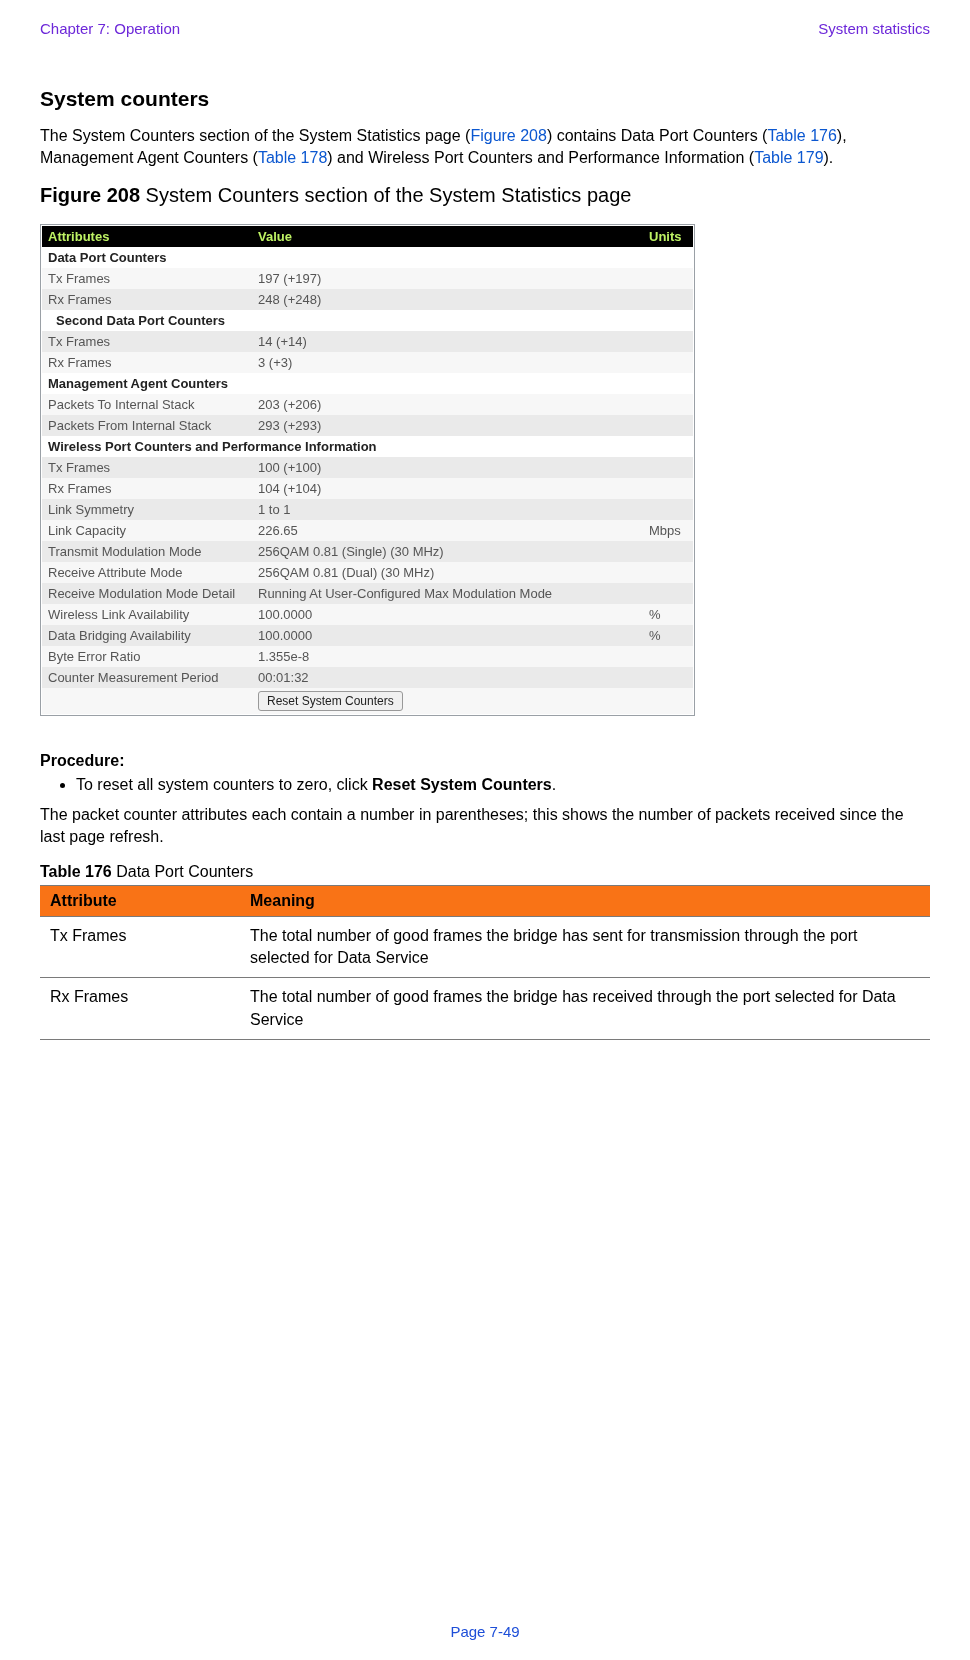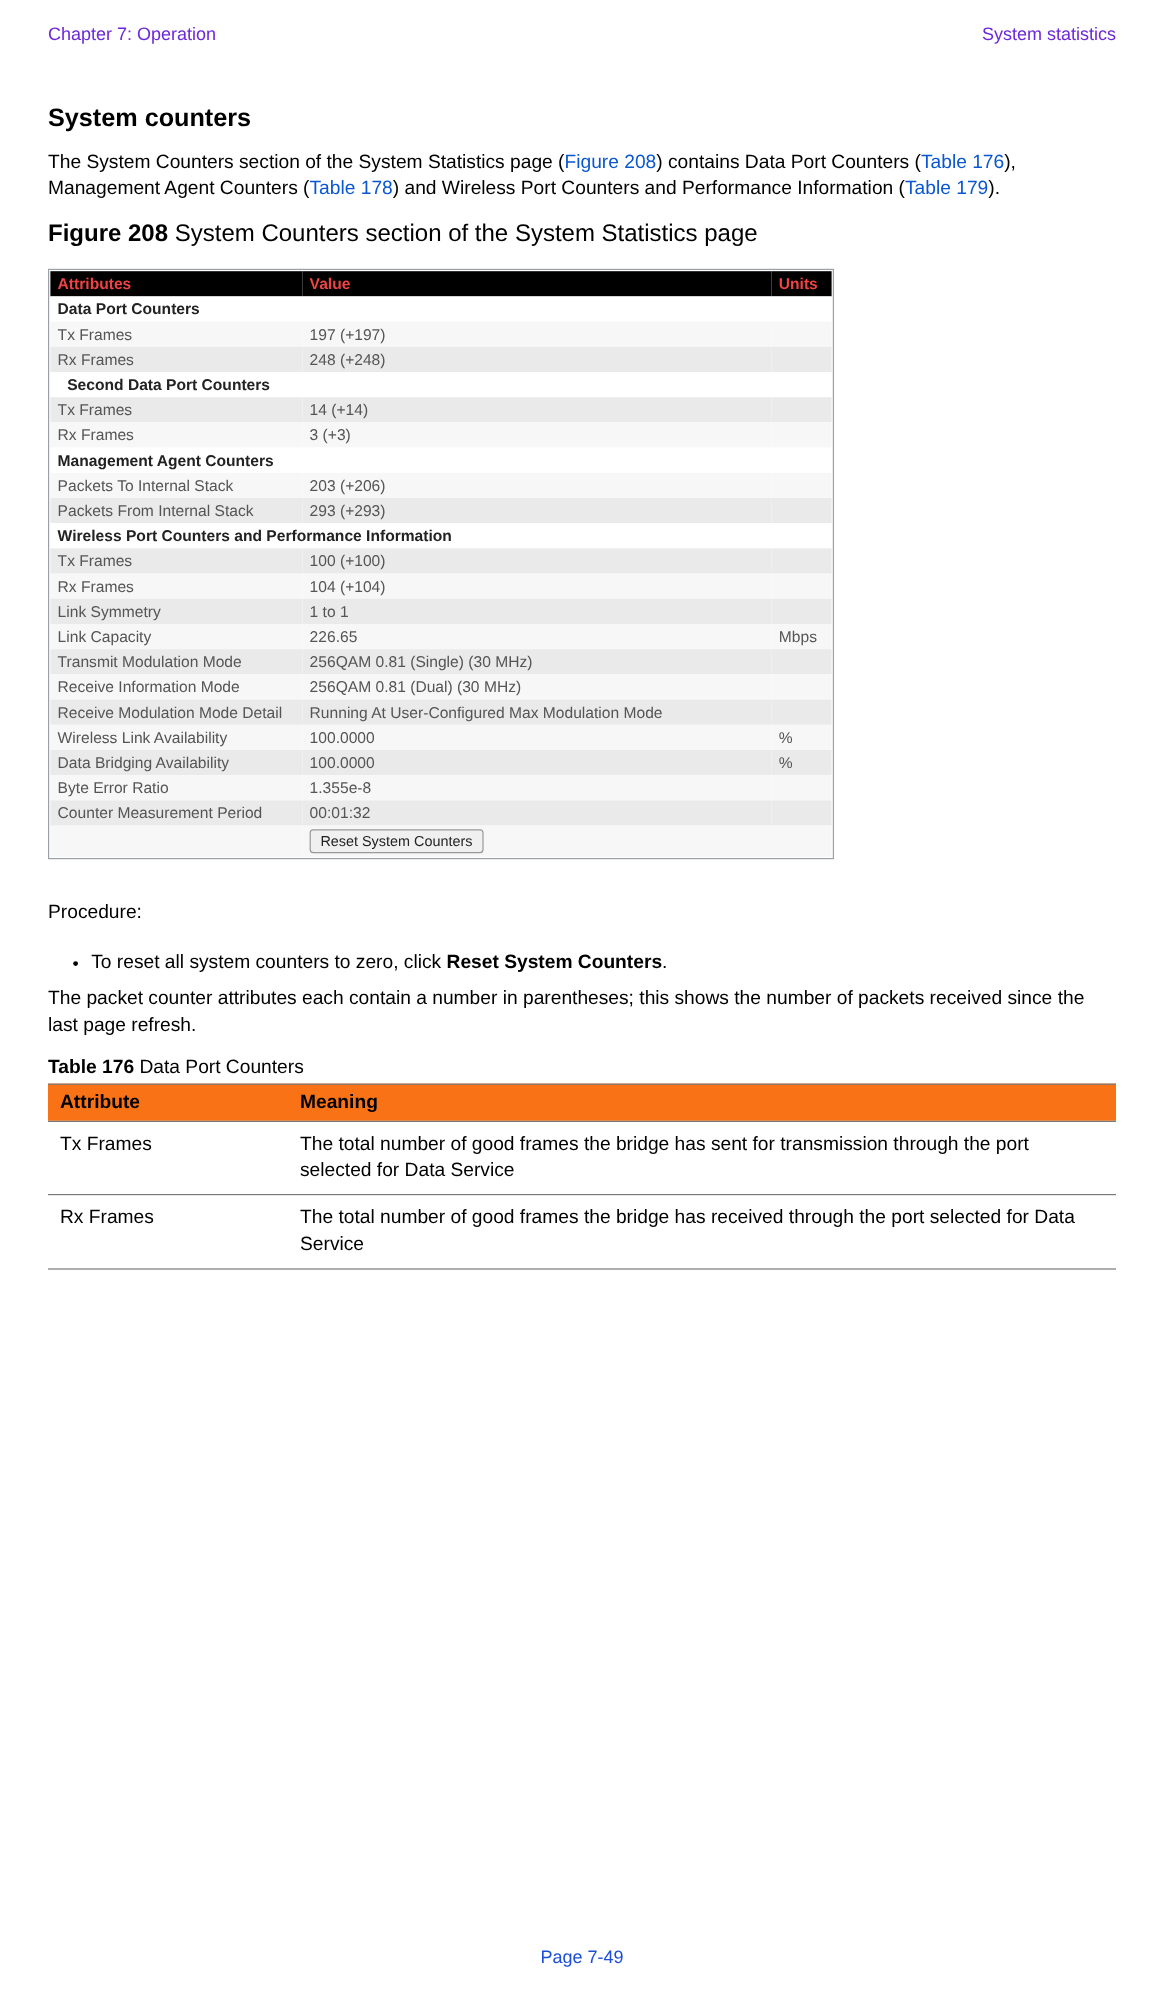--- a/index.html
+++ b/index.html
@@ -40,21 +40,21 @@
   }
   table.stats {
     border-collapse: collapse;
     width: 100%;
     font-family: Arial, Helvetica, sans-serif;
     font-size: 13px;
     color: #555;
   }
   table.stats th {
     background: #000;
-    color: #ef4444;
+    color: #bef264;
     text-align: left;
     padding: 3px 6px;
     font-weight: bold;
     font-size: 13px;
   }
   table.stats td {
     padding: 3px 6px;
     background: #f7f7f7;
   }
   table.stats tr.even td { background: #eaeaea; }
@@ -67,21 +67,21 @@
   .reset-row td { background: #f7f7f7; text-align: left; }
   .reset-btn {
     font-family: Arial, sans-serif;
     font-size: 12px;
     padding: 2px 8px;
     background: #f0f0f0;
     border: 1px solid #999;
     border-radius: 3px;
     color: #222;
   }
-  .proc { font-weight: normal; font-size: 16px; margin-bottom: 24px; }
+  .proc { font-weight: bold; font-size: 16px; margin-bottom: 6px; }
   ul.bul { margin: 0 0 10px 0; padding-left: 36px; font-size: 16px; }
   ul.bul li { margin-bottom: 6px; }
   .tblcap { font-size: 16px; margin: 14px 0 4px 0; }
   table.defs {
     border-collapse: collapse;
     width: 100%;
     font-size: 16px;
   }
   table.defs th {
     background: #f97316;
@@ -197,21 +197,21 @@
             <td>Link Capacity</td>
             <td>226.65</td>
             <td>Mbps</td>
           </tr>
       <tr class="even">
             <td>Transmit Modulation Mode</td>
             <td>256QAM 0.81 (Single) (30 MHz)</td>
             <td></td>
           </tr>
       <tr>
-            <td>Receive Information Mode</td>
+            <td>Receive Attribute Mode</td>
             <td>256QAM 0.81 (Dual) (30 MHz)</td>
             <td></td>
           </tr>
       <tr class="even">
             <td>Receive Modulation Mode Detail</td>
             <td>Running At User-Configured Max Modulation Mode</td>
             <td></td>
           </tr>
       <tr>
             <td>Wireless Link Availability</td>

